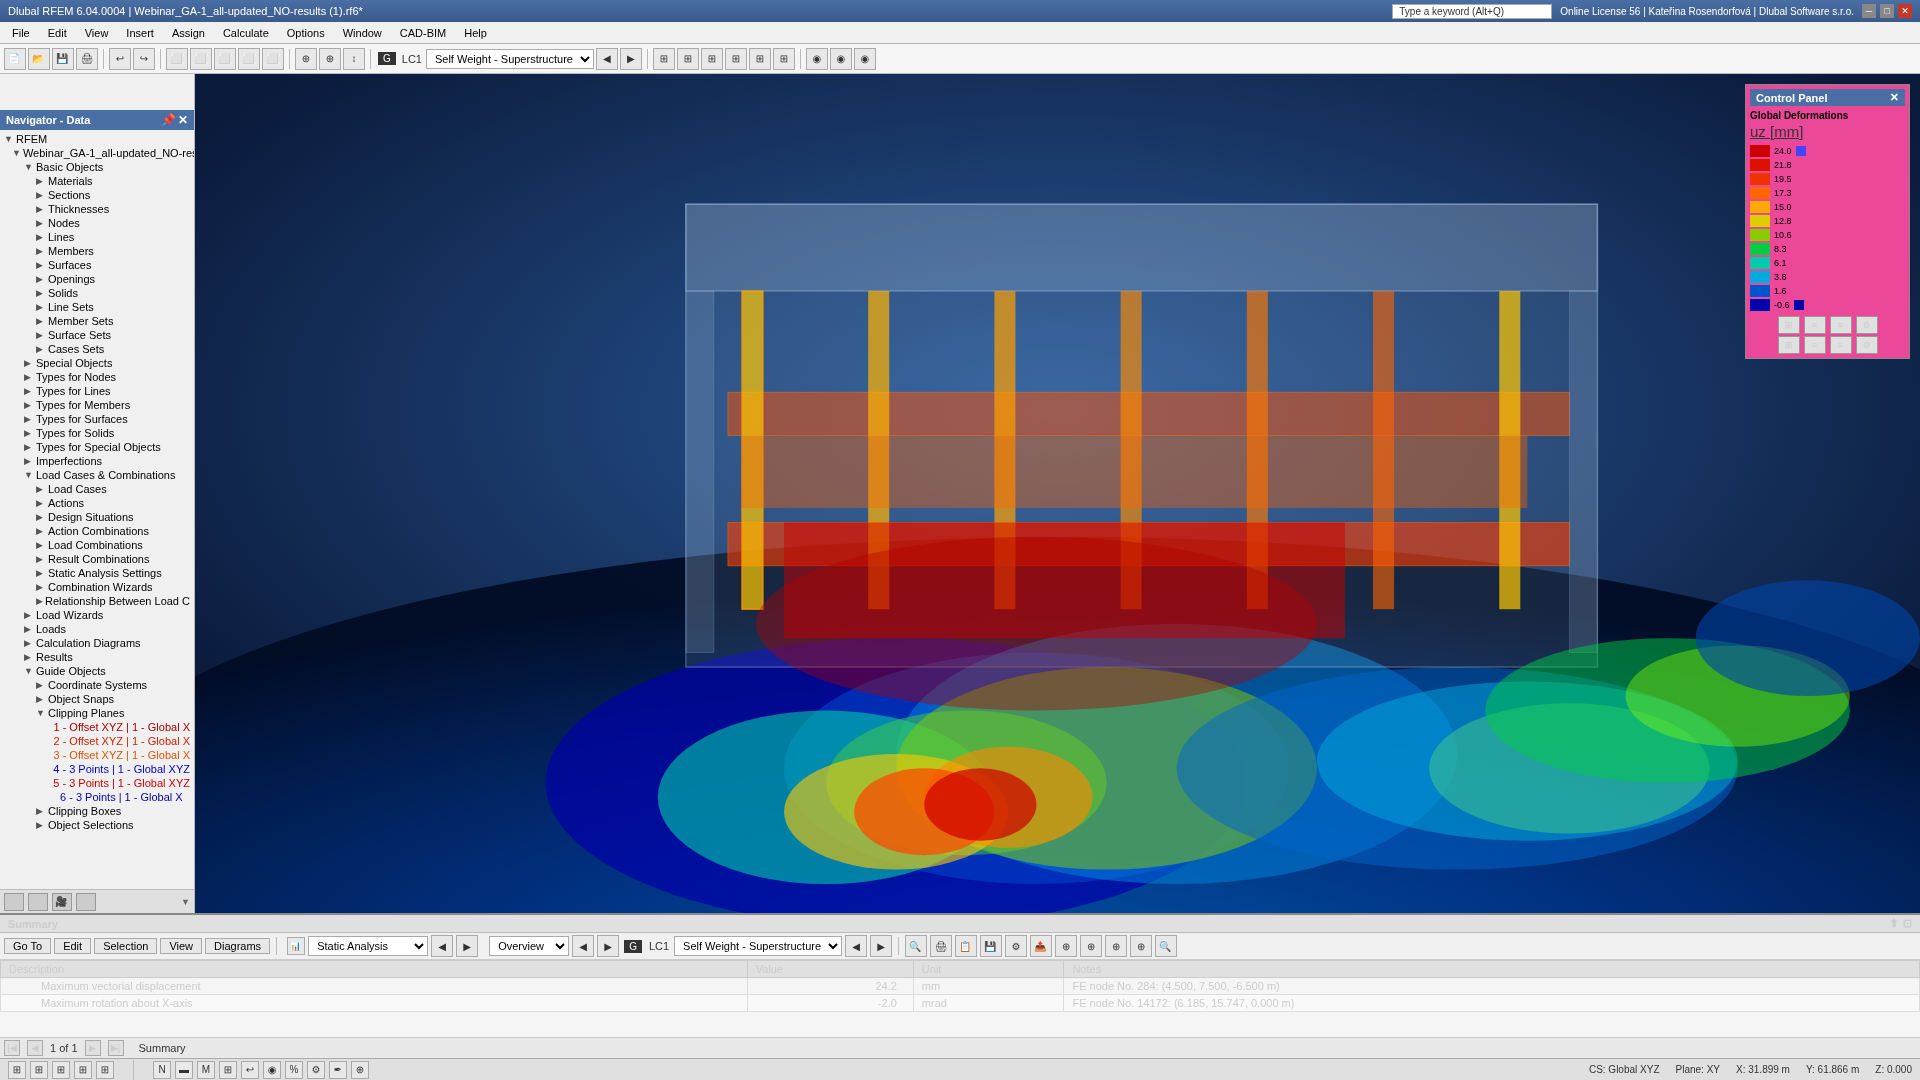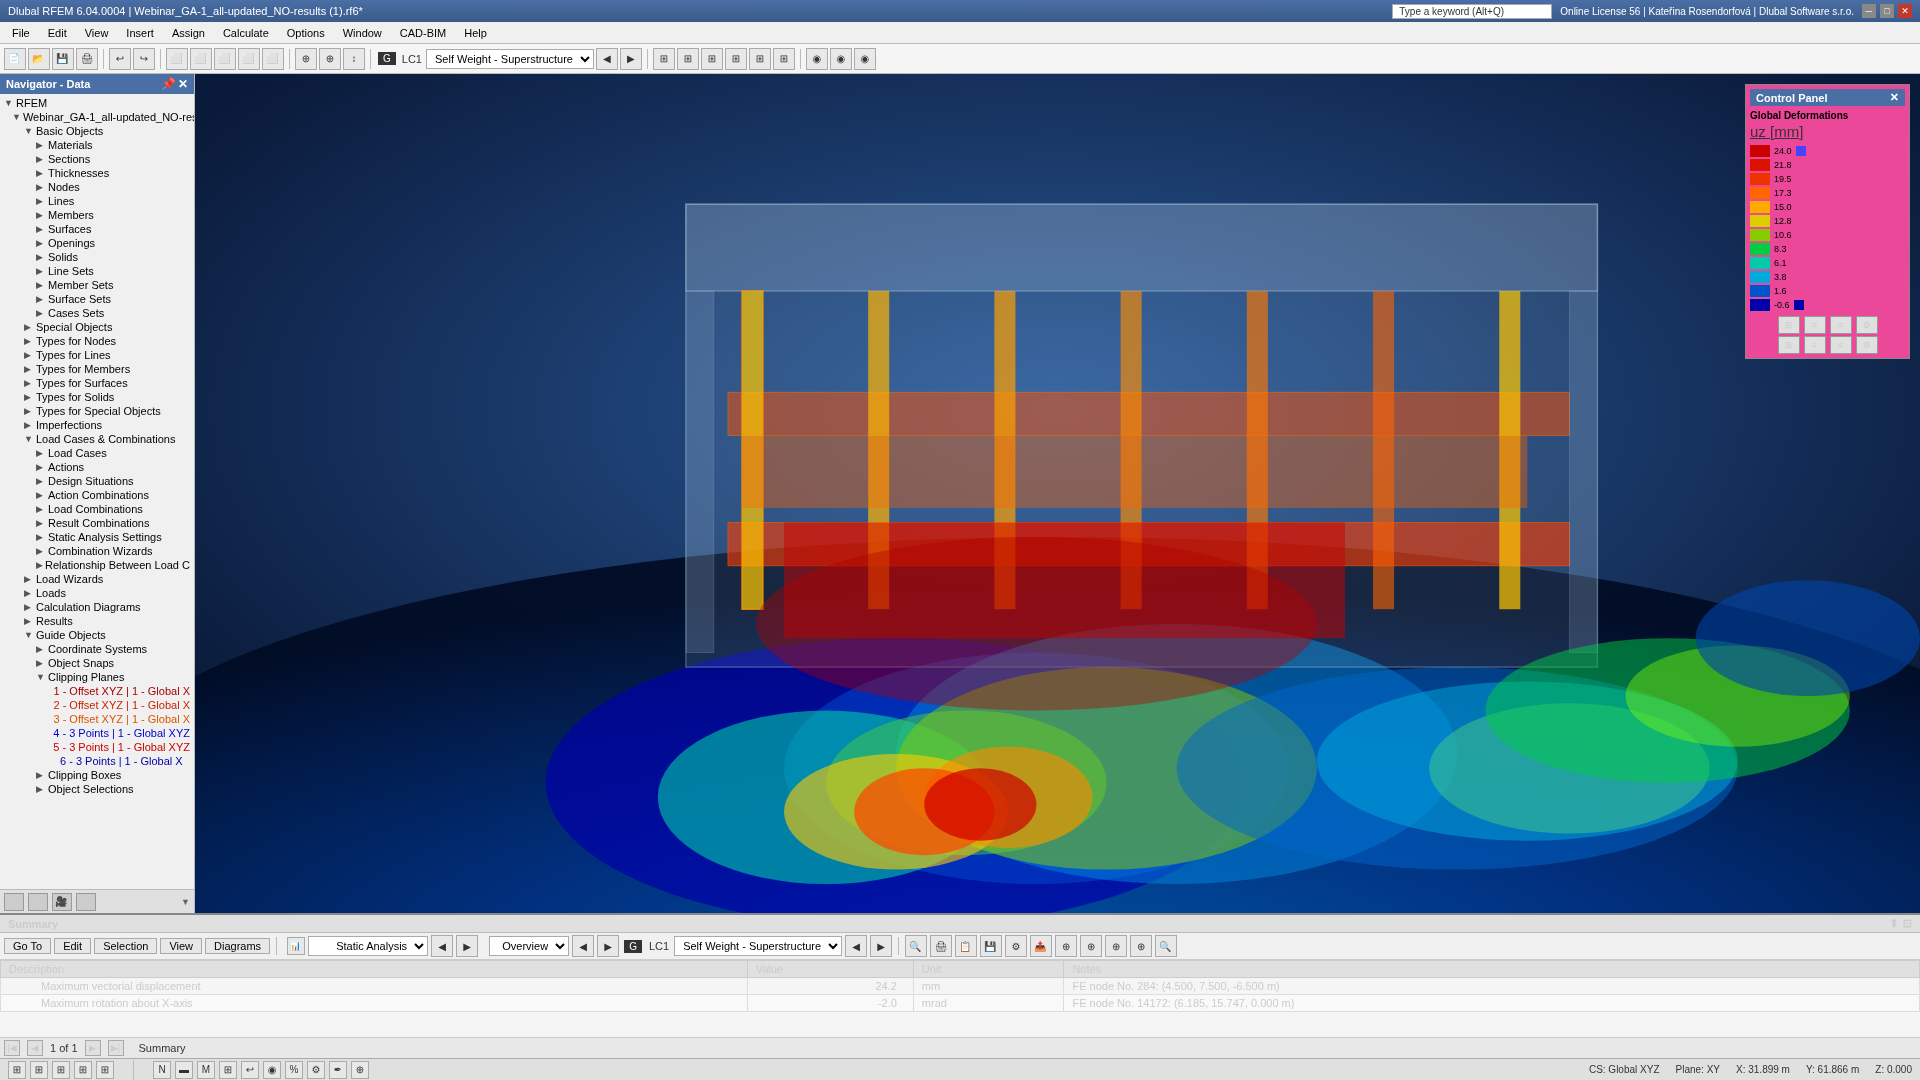--- a/index.html
+++ b/index.html
@@ -33,39 +33,39 @@
       padding: 0 4px; gap: 2px; border-bottom: 1px solid #bbb;
     }
     .toolbar-btn {
       width: 22px; height: 22px; background: #e8e8e8; border: 1px solid #aaa;
       display: inline-flex; align-items: center; justify-content: center;
       font-size: 10px; cursor: pointer; color: #333;
     }
     .toolbar-sep { width: 1px; height: 20px; background: #bbb; margin: 0 3px; }
     .toolbar-dropdown {
       background: #fff; border: 1px solid #aaa; height: 20px; padding: 0 4px;
-      font-size: 11px; min-width: 80px; cursor: pointer; text-align: right;
+      font-size: 11px; min-width: 80px; cursor: pointer;
     }
     .lc-label {
       background: #333; color: #fff; padding: 1px 5px; font-size: 10px; margin: 0 2px;
     }
 
     
     #main { display: flex; flex-direction: column; height: calc(1080px - 74px); }
     #content-area { display: flex; flex: 1; overflow: hidden; }
 
     
     #navigator {
       width: 195px; background: #f0f0f0; border-right: 1px solid #bbb;
       display: flex; flex-direction: column; overflow: hidden;
     }
     #navigator-header {
       background: #4a6fa5; color: #fff; padding: 3px 6px;
       display: flex; justify-content: space-between; align-items: center;
-      font-size: 11px; font-weight: bold;
+      font-size: 11px; font-weight: bold; margin-top: 36px;
     }
     #navigator-header-btns { display: flex; gap: 2px; }
     #navigator-header-btns span { cursor: pointer; font-size: 12px; }
     #navigator-tree { overflow-y: auto; flex: 1; padding: 2px 0; }
     .tree-item {
       display: flex; align-items: center; padding: 1px 4px; cursor: pointer;
       white-space: nowrap; font-size: 11px; color: #000;
     }
     .tree-item .arrow { font-size: 9px; margin-right: 2px; width: 10px; color: #555; }
     .tree-indent-1 { padding-left: 12px; }

